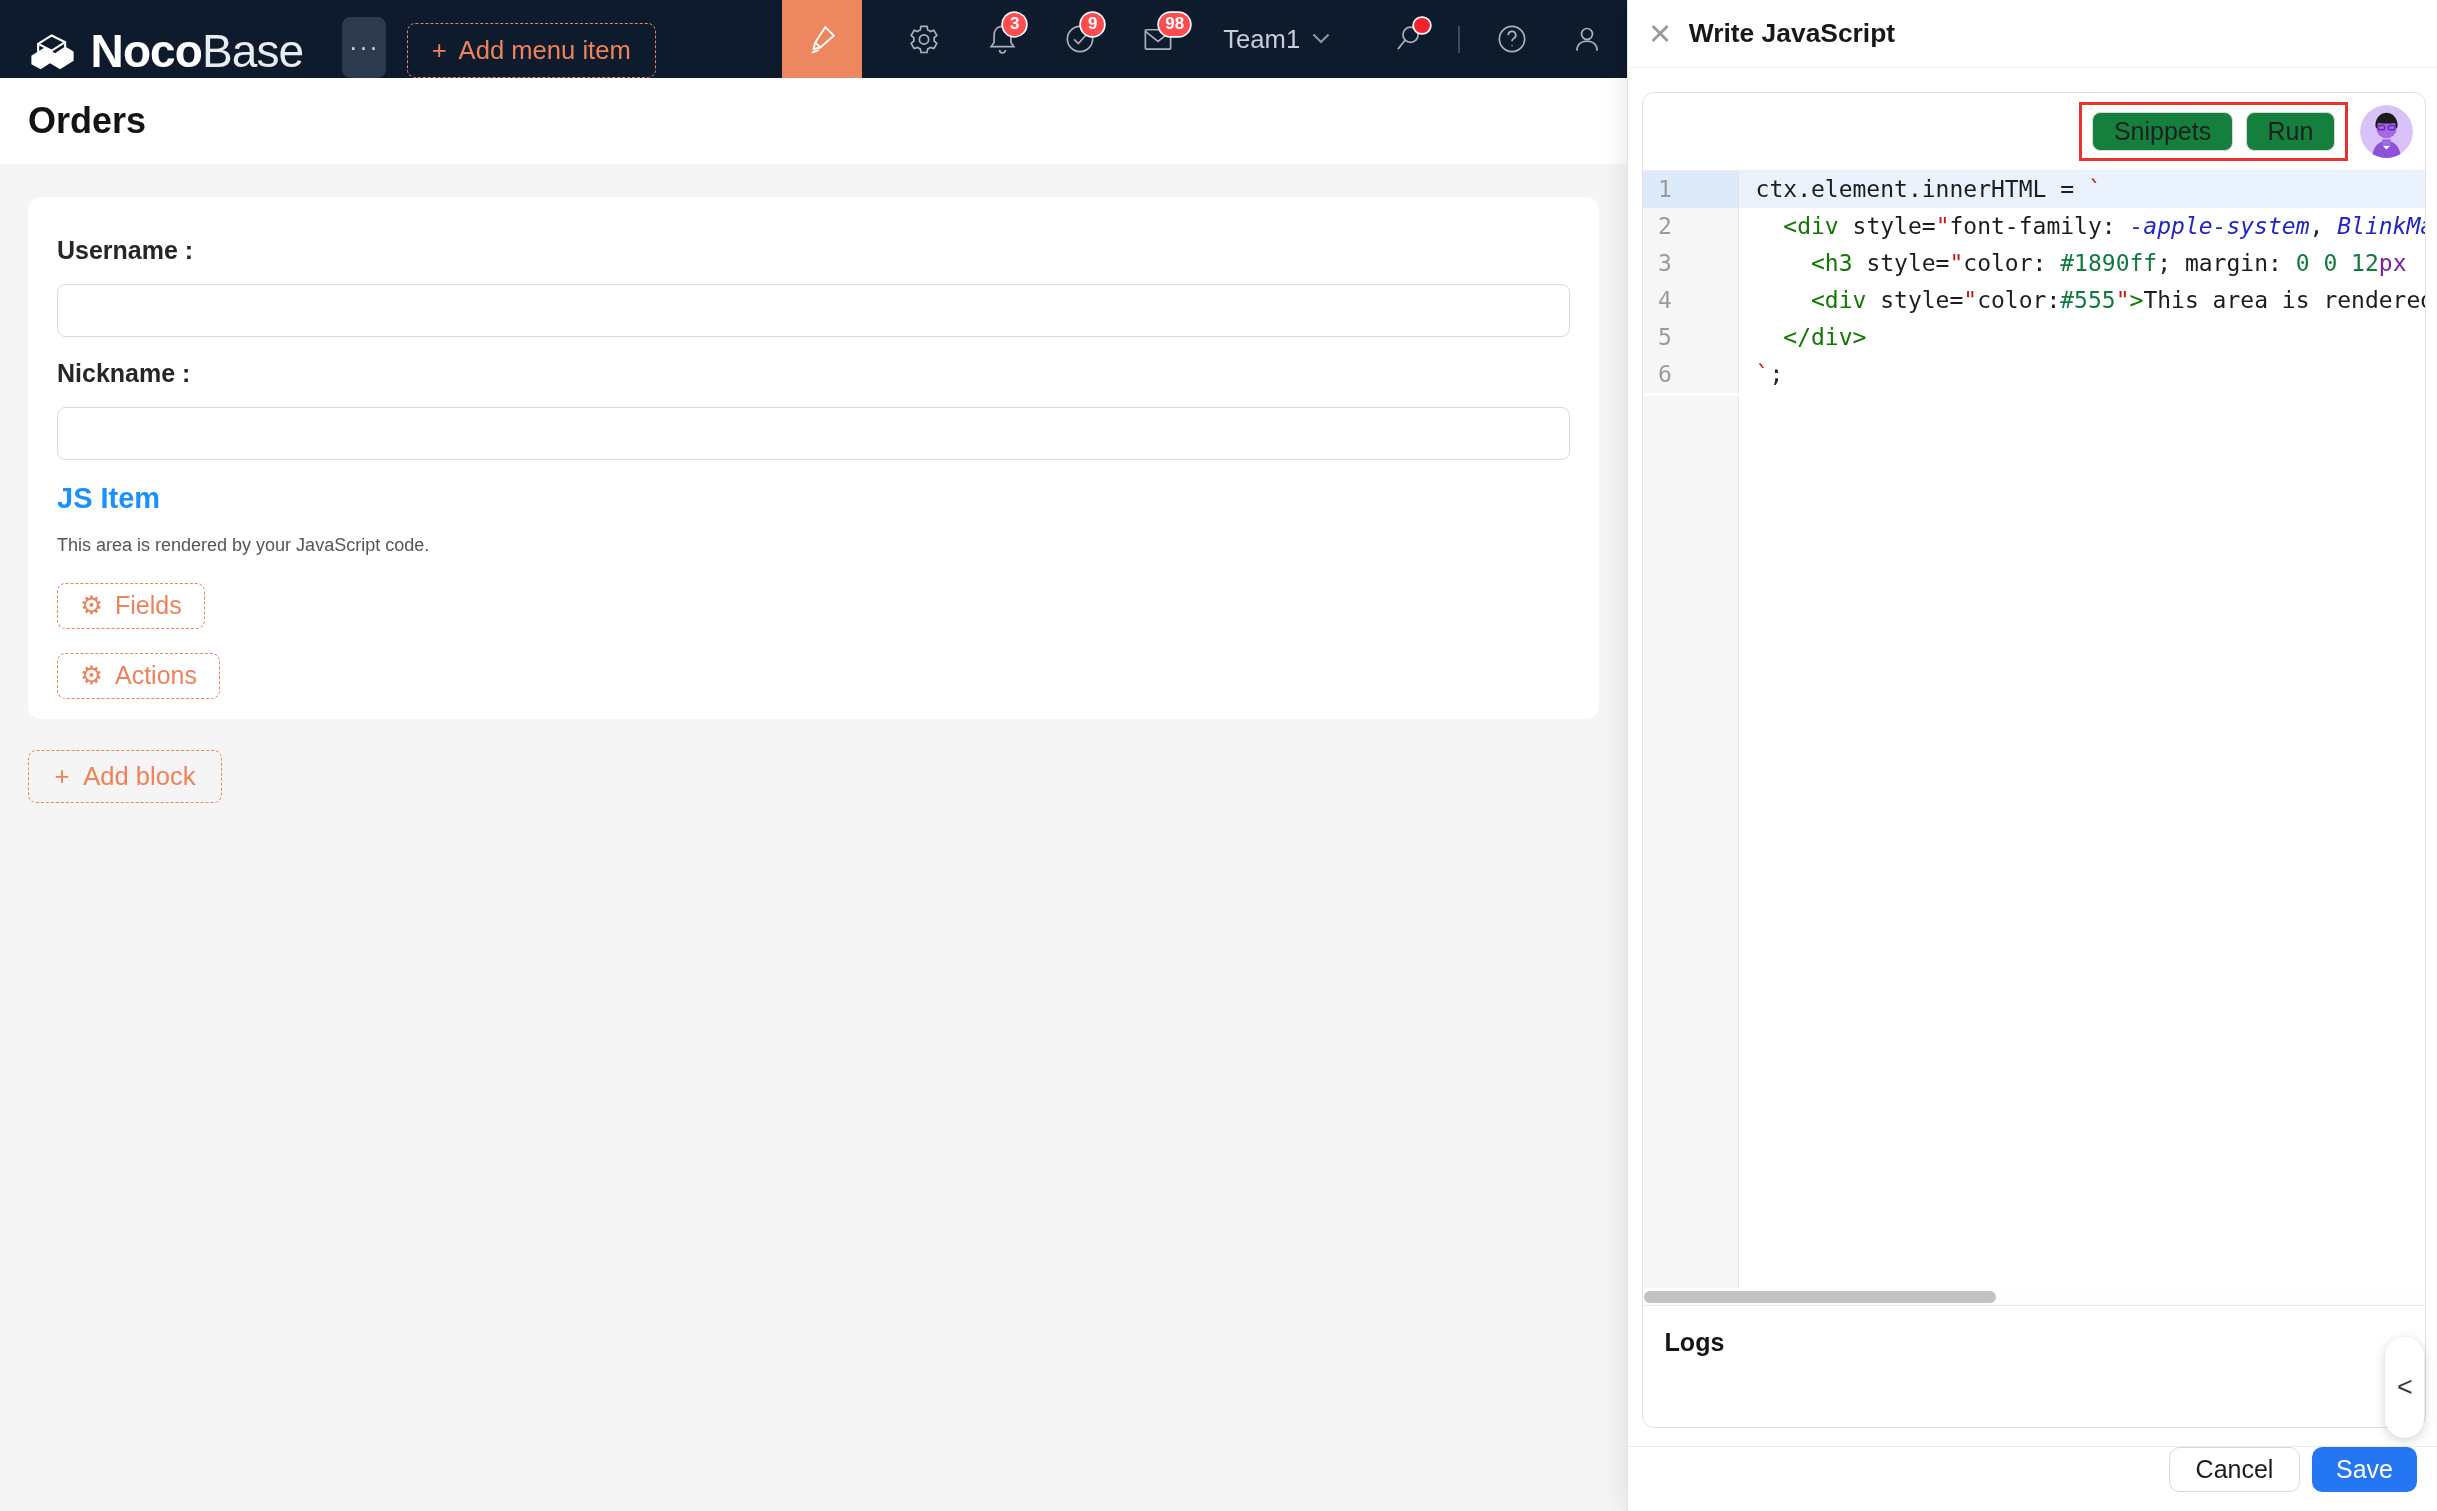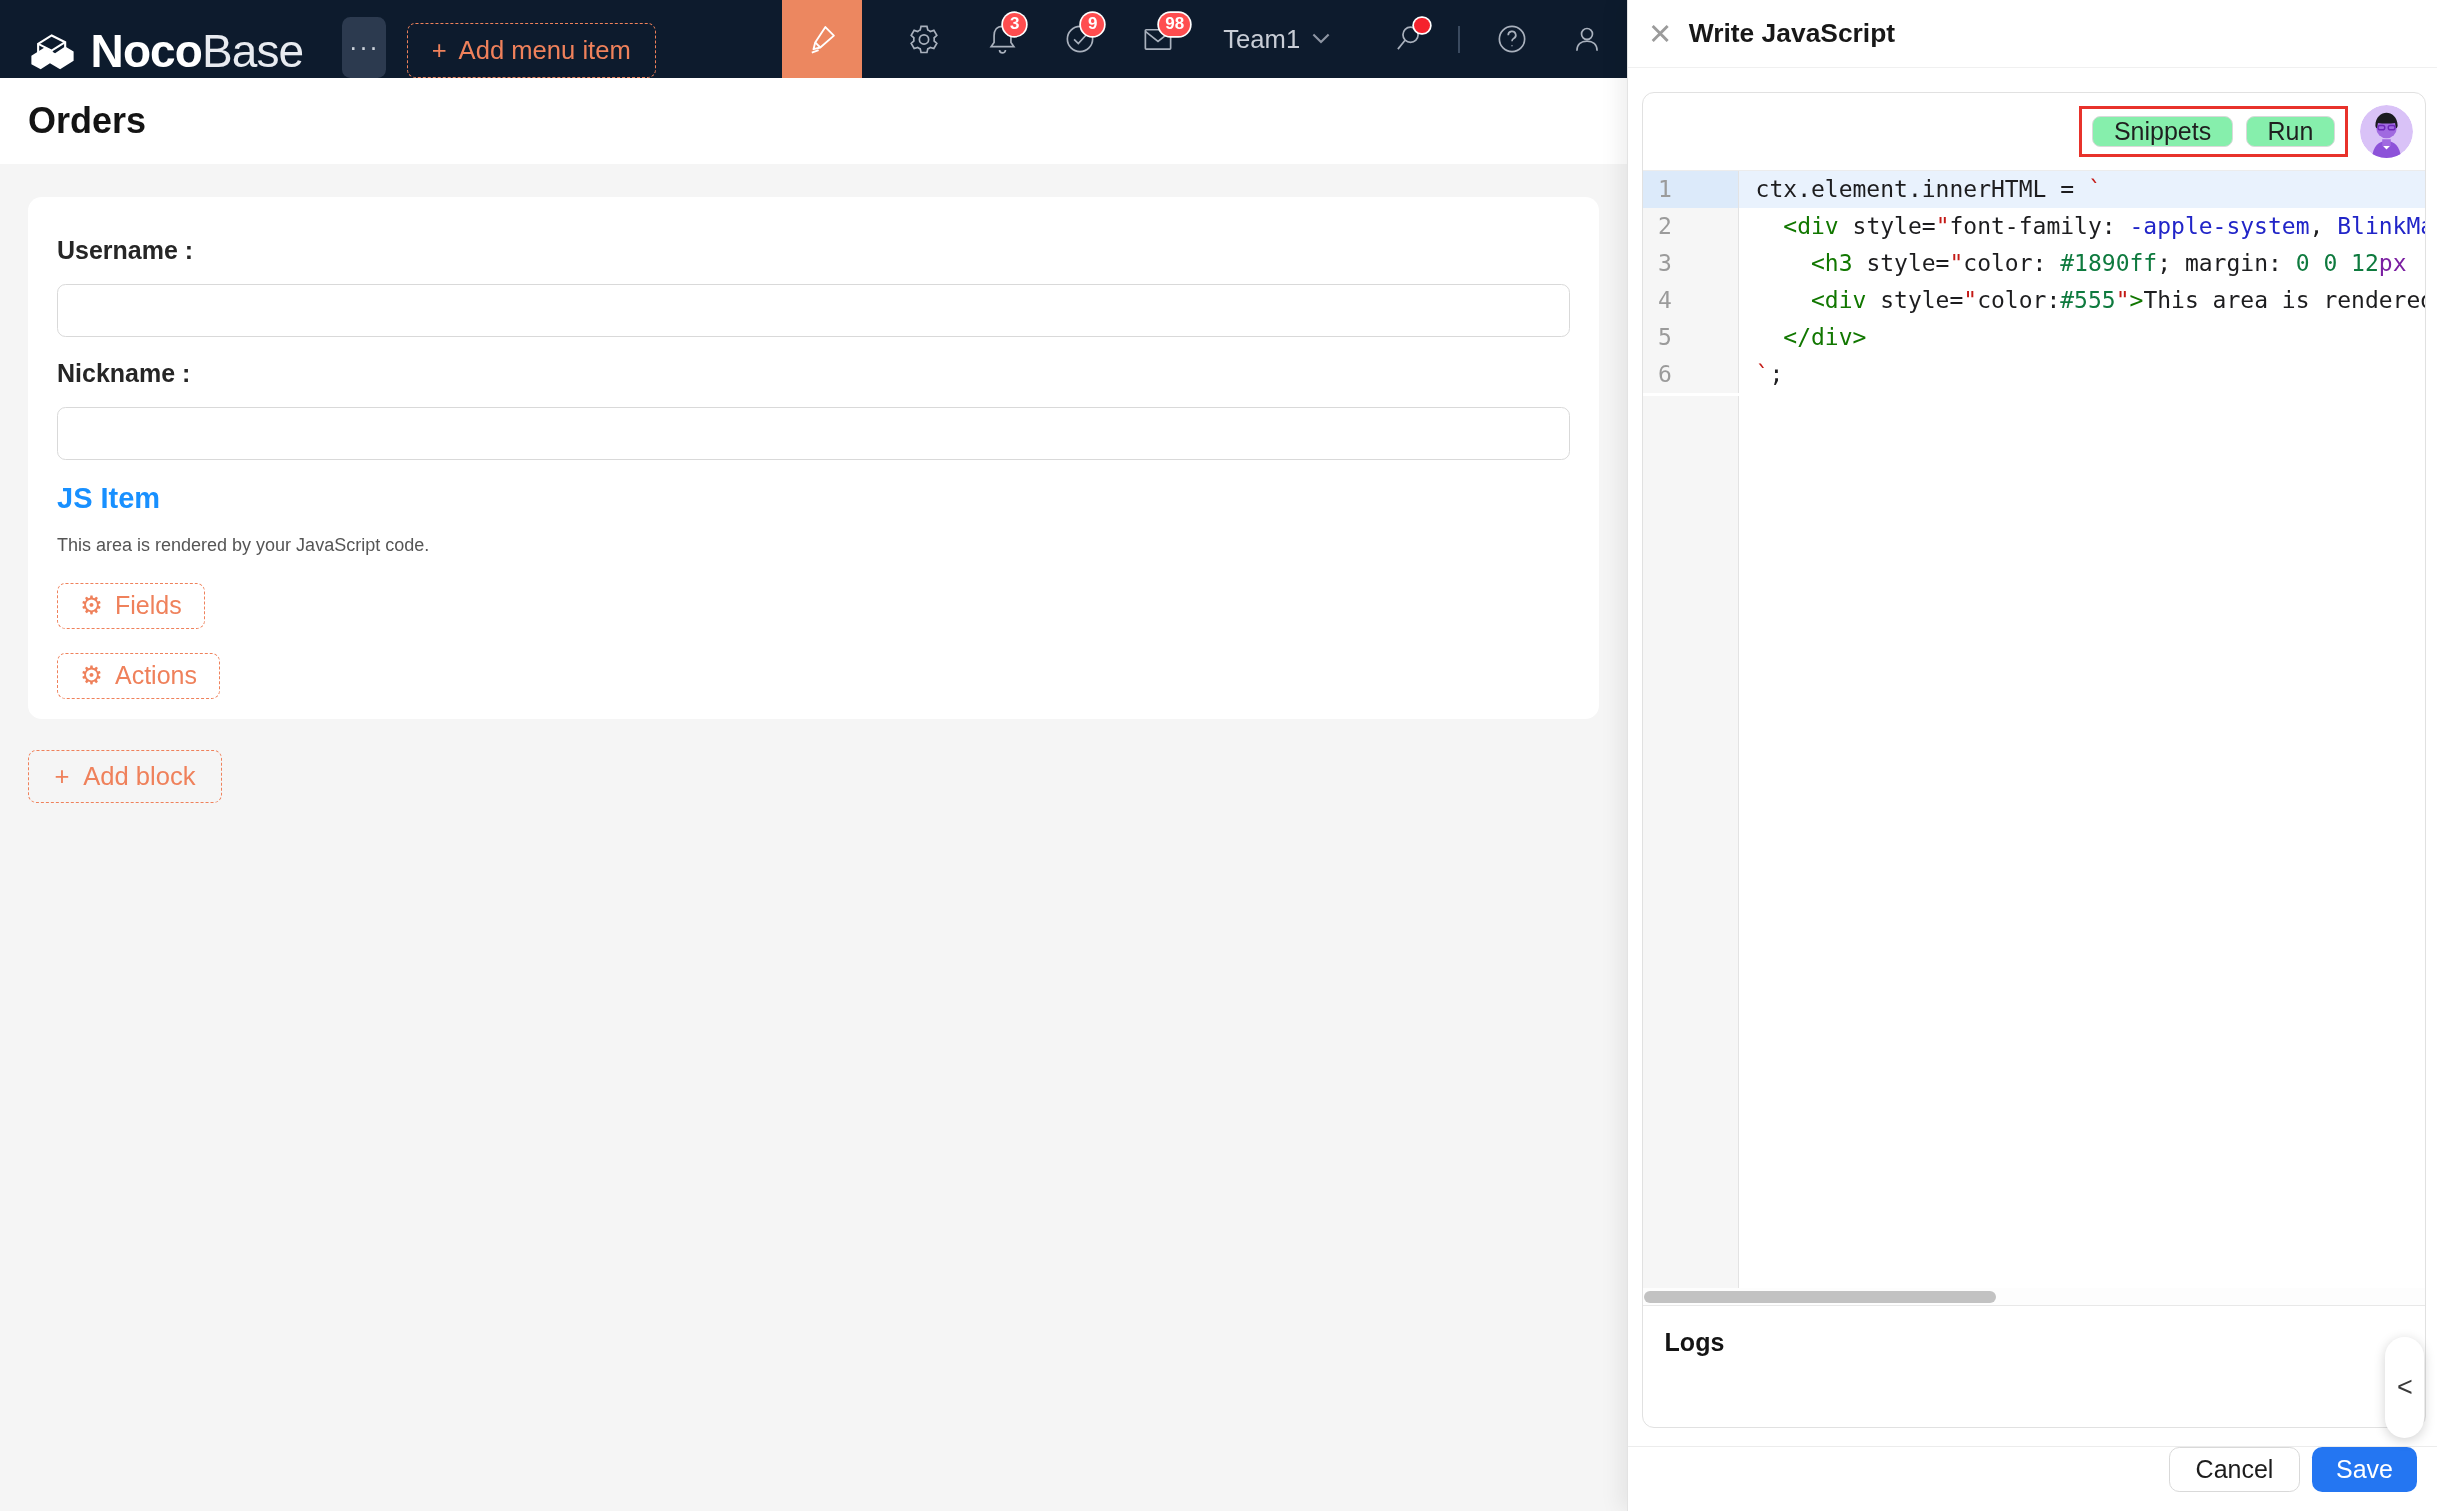--- a/index.html
+++ b/index.html
@@ -52,32 +52,32 @@
   .drawer{ position:absolute; right:0; top:0; width:811px; height:1511px; background:#fff;
            border-left:0.9px solid #e3e3e3; box-shadow:-6.8px 0 20.4px rgba(0,0,0,.07); }
   .drawer-header{ height:68px; display:flex; align-items:center; padding:0 13.6px; border-bottom:0.9px solid #f0f0f0; }
   .drawer-close{ width:37px; height:37px; border:none; background:transparent; color:#9b9b9b; font-size:29px; cursor:pointer;
                  display:flex; align-items:center; justify-content:center;}
   .drawer-title{ margin-left:10.2px; font-size:26.4px; font-weight:700; color:#181818; }
   .drawer-body{ position:absolute; top:68px; left:0; right:0; bottom:65px; padding:24px 12px 19px 13.6px; }
   .editor-card{ height:1336px; border:0.9px solid #e1e1e1; border-radius:12px; background:#fff; display:flex; flex-direction:column; overflow:hidden; }
   .editor-toolbar{ height:78px; flex:0 0 auto; display:flex; align-items:center; justify-content:flex-end; padding-right:12px; border-bottom:0.9px solid #ececec;}
   .annotation-box{ border:3.4px solid #e8322b; padding:6.8px 10.2px; display:flex; gap:13.6px; align-items:center; }
-  .tool-btn{ height:31px; padding:0 20.4px; background:#86efac; border:1.7px solid #d9d9d9; border-radius:8.5px;
+  .tool-btn{ height:39px; padding:0 20.4px; background:#15803d; border:1.7px solid #d9d9d9; border-radius:8.5px;
              font-size:25px; color:#1f1f1f; cursor:pointer; font-family:"Liberation Sans",sans-serif;}
   .avatar{ width:53px; height:53px; border-radius:50%; margin-left:12px; overflow:hidden; flex:0 0 auto; cursor:pointer; }
   .editor-main{ flex:1 1 auto; overflow:hidden; background:#fff; position:relative; }
   .cm-row{ display:flex; height:37px; line-height:37px; font-family:"DejaVu Sans Mono", monospace; font-size:23px; white-space:pre; }
   .cm-row .ln{ flex:0 0 96px; background:#f6f6f6; border-right:0.9px solid #e3e3e3; color:#9b9b9b; padding-left:15.3px; }
   .cm-row .code{ flex:1 1 auto; padding-left:17px; overflow:hidden; color:#1d1d1f; }
   .cm-row.active{ background:#e9f2fd; }
   .cm-row.active .ln{ background:#dceafa; }
   .gutter-fill{ position:absolute; left:0; top:225px; bottom:0; width:96px; background:#f6f6f6; border-right:0.9px solid #e3e3e3; }
   .tok-d{ color:#1d1d1f; } .tok-t{ color:#117700; } .tok-s{ color:#c41a16; }
-  .tok-k{ color:#2125c8; } .tok-n{ color:#0e7a3e; } .tok-u{ color:#7b1fa2; }
+  .tok-k{ color:#2125c8;font-style:italic; } .tok-n{ color:#0e7a3e; } .tok-u{ color:#7b1fa2; }
   .hscrollbar{ flex:0 0 17px; position:relative; background:#fdfdfd; }
   .hscroll-thumb{ position:absolute; left:1.7px; top:2.6px; width:45%; height:12px; border-radius:6.8px; background:#c2c2c2; cursor:pointer;}
   .logs-panel{ flex:0 0 122px; border-top:0.9px solid #e8e8e8; padding:22px; }
   .logs-title{ font-size:25px; font-weight:700; color:#141414; }
   .logs-empty{ margin-top:27px; font-size:25px; color:#a8a8a8; }
   .drawer-footer{ position:absolute; left:0; right:0; bottom:0; height:65px; background:#fff; border-top:0.9px solid #ececec;
                   display:flex; justify-content:flex-end; gap:12px; padding-right:21px; }
   .cancel-btn{ height:45px; padding:0 25.6px; background:#fff; border:1.7px solid #d9d9d9; border-radius:10.2px;
                font-size:25px; color:#1c1c1c; cursor:pointer; font-family:"Liberation Sans",sans-serif;}
   .save-btn{ height:45px; padding:0 24px; background:#2476f2; border:none; border-radius:10.2px;

